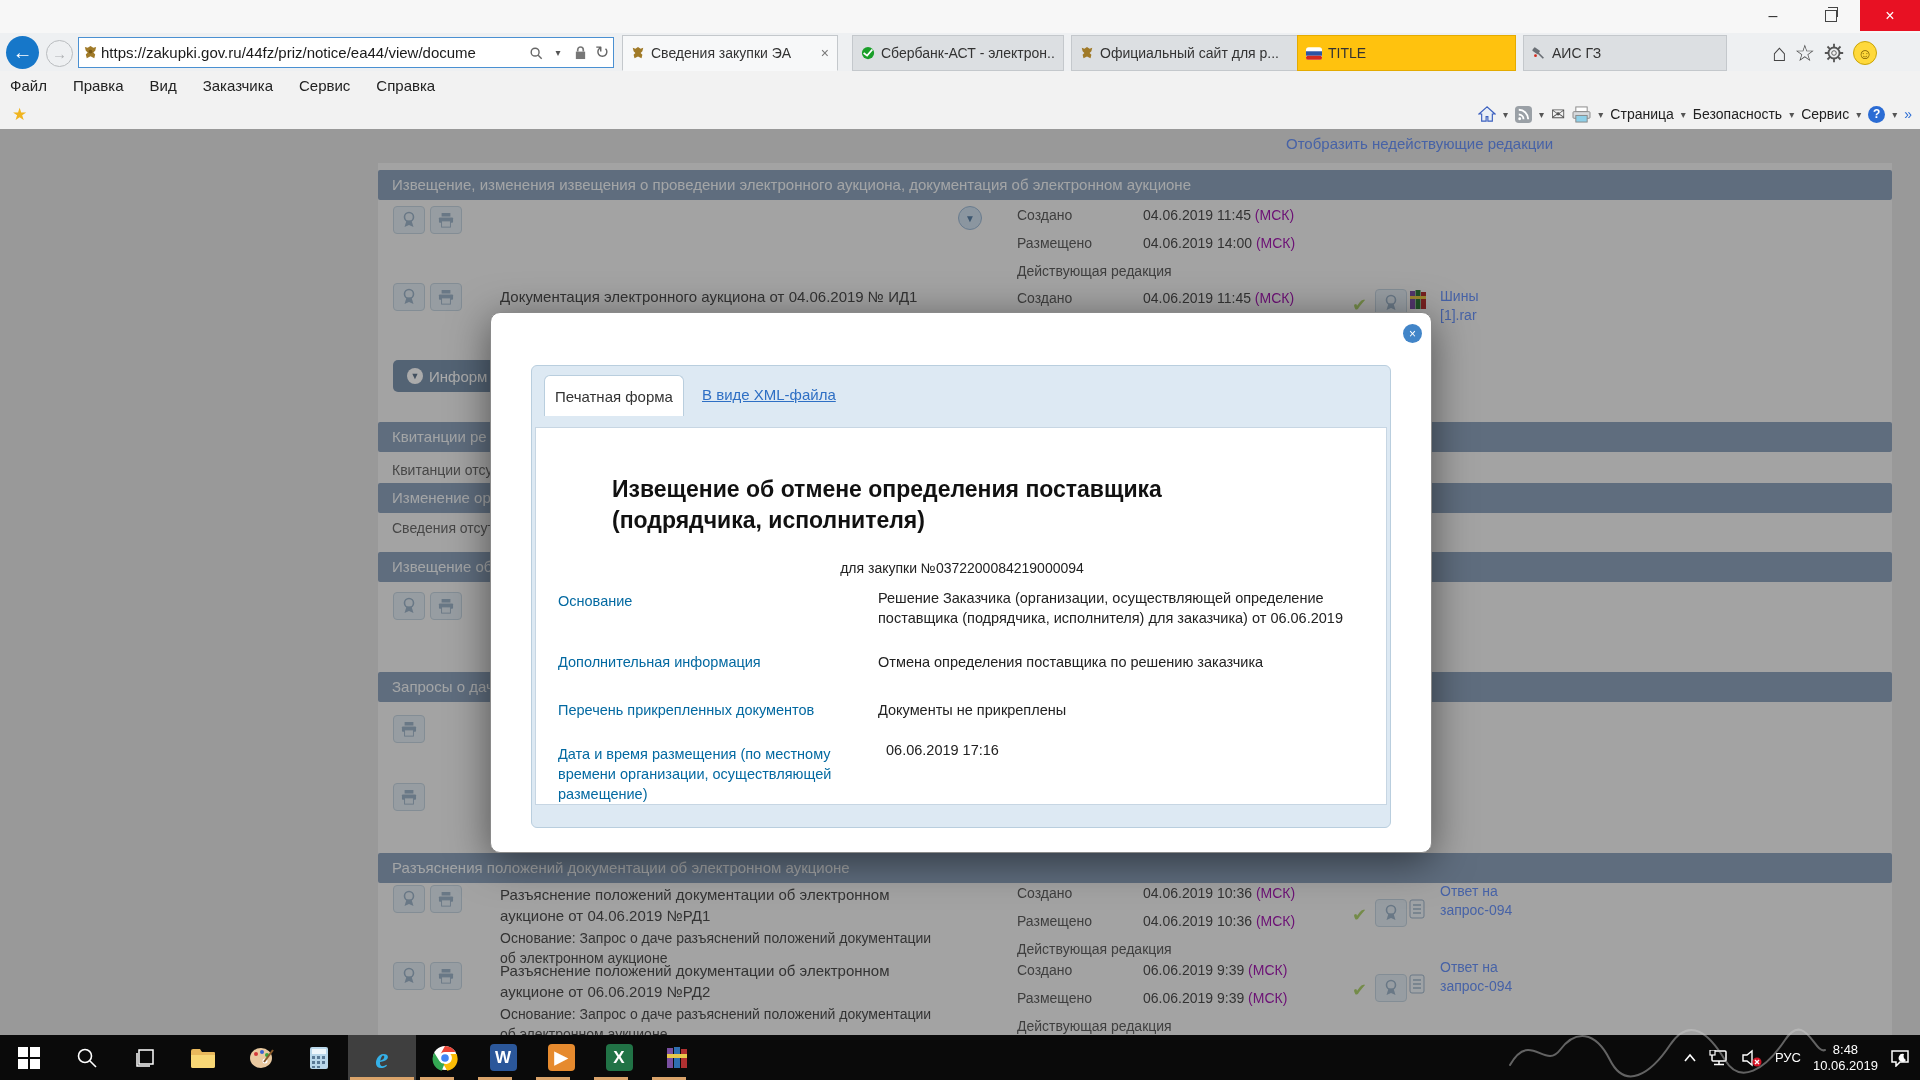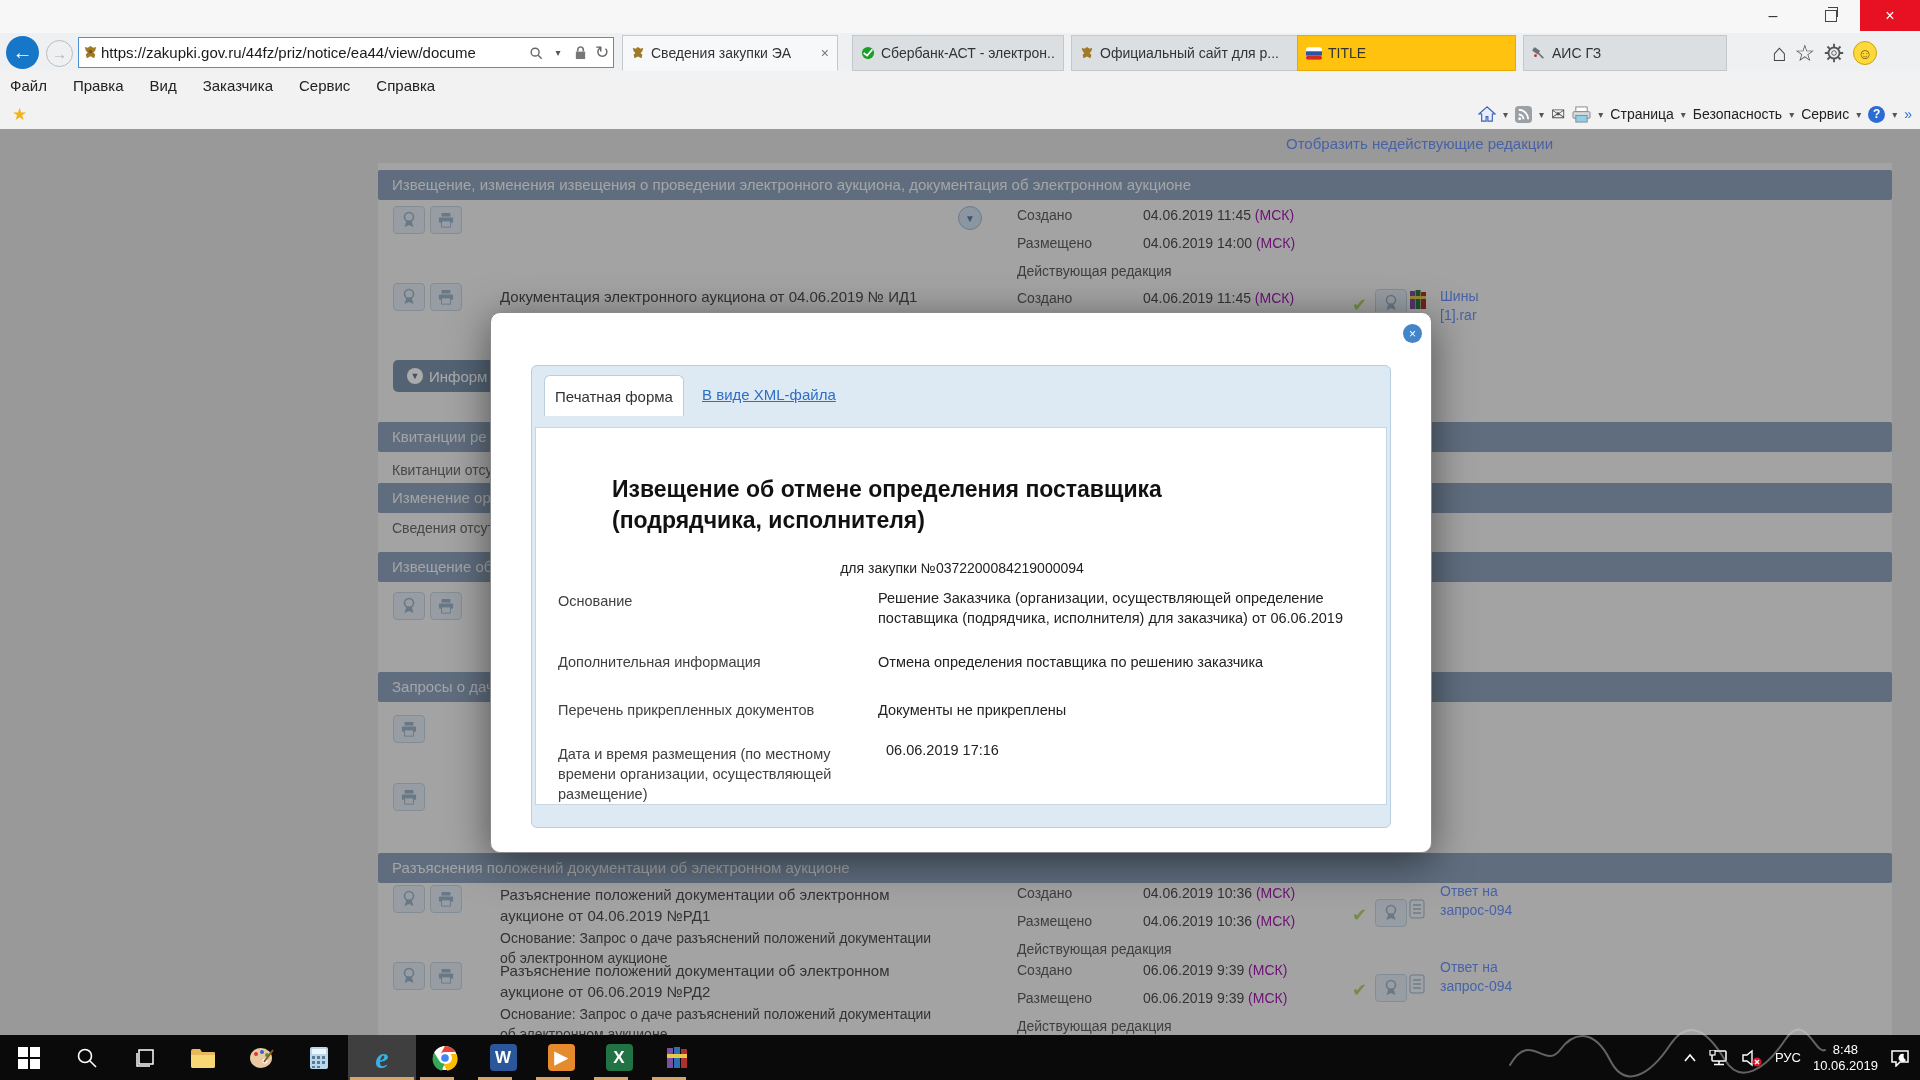--- a/index.html
+++ b/index.html
@@ -52,21 +52,21 @@
   
   .modal{left:490px;top:312px;width:940px;height:539px;background:#fff;border:1px solid #8a8a8a;border-radius:10px;
          box-shadow:0 8px 40px rgba(0,0,0,0.5);z-index:10;}
   .modal-close{left:912px;top:11px;width:19px;height:19px;border-radius:50%;background:#4285c8;color:#fff;font-size:12px;display:flex;align-items:center;justify-content:center;}
   .tabpanel{left:40px;top:52px;width:860px;height:463px;background:#dde9f3;border:1px solid #b9cede;border-radius:6px;box-sizing:border-box;}
   .mtab-active{left:12px;top:9px;width:138px;height:40px;background:#fff;border:1px solid #b9cede;border-bottom:none;border-radius:6px 6px 0 0;display:flex;align-items:center;justify-content:center;font-size:15px;color:#333;}
   .mtab-link{left:170px;top:20px;font-size:15px;color:#2e6fc4;text-decoration:underline;}
   .mcontent{left:3px;top:61px;width:852px;height:378px;background:#fff;border:1px solid #c7d6e3;box-sizing:border-box;}
   .mtitle{left:76px;top:46px;width:700px;font-size:23px;font-weight:bold;color:#111;line-height:31px;}
   .msub{left:0;top:132px;width:852px;text-align:center;font-size:14px;color:#222;}
-  .flabel{left:22px;width:320px;font-size:14.5px;color:#404040;line-height:20px;}
+  .flabel{left:22px;width:320px;font-size:14.5px;color:#0369a1;line-height:20px;}
   .fval{left:342px;width:470px;font-size:14.5px;color:#222;line-height:20px;}
   
   .taskbar{left:0;top:1035px;width:1920px;height:45px;background:#0a0a0a;z-index:15;}
   .slot{top:0;width:58px;height:45px;display:flex;align-items:center;justify-content:center;}
   .slot.active{background:#3f3f3f;}
   .runline{height:3px;background:#d9a36a;bottom:0;}
   .tile-app{width:27px;height:27px;border-radius:4px;display:flex;align-items:center;justify-content:center;color:#fff;font-weight:bold;font-size:17px;}
   .tray{top:0;height:45px;display:flex;align-items:center;gap:12px;color:#fff;}
   .traytime{text-align:center;font-size:13px;line-height:16px;}
   .watermark{z-index:20;opacity:0.45;pointer-events:none;}

